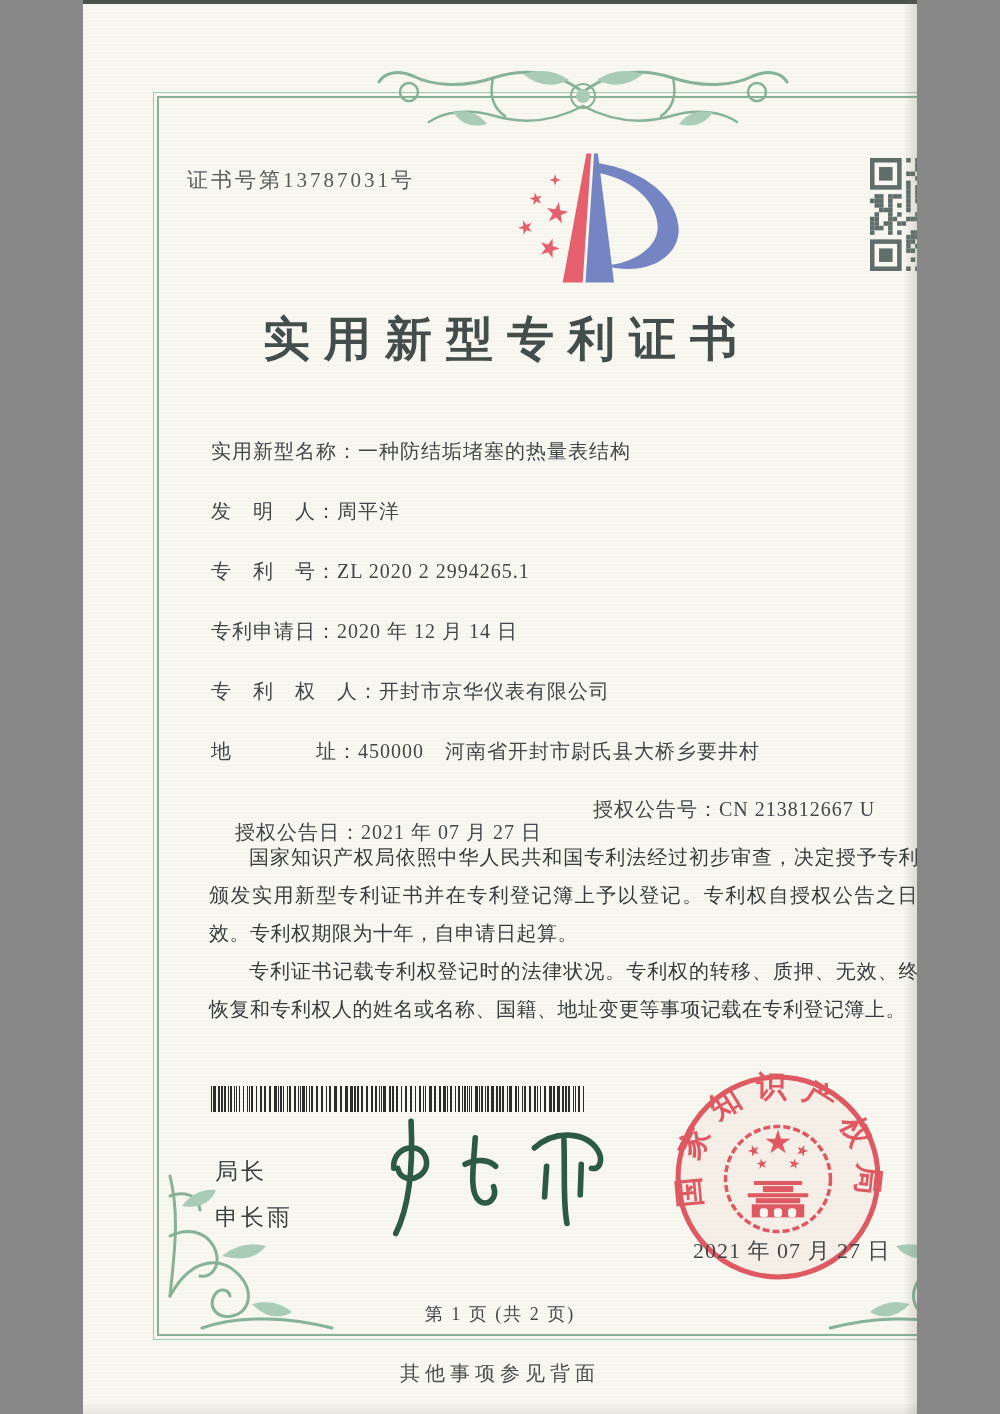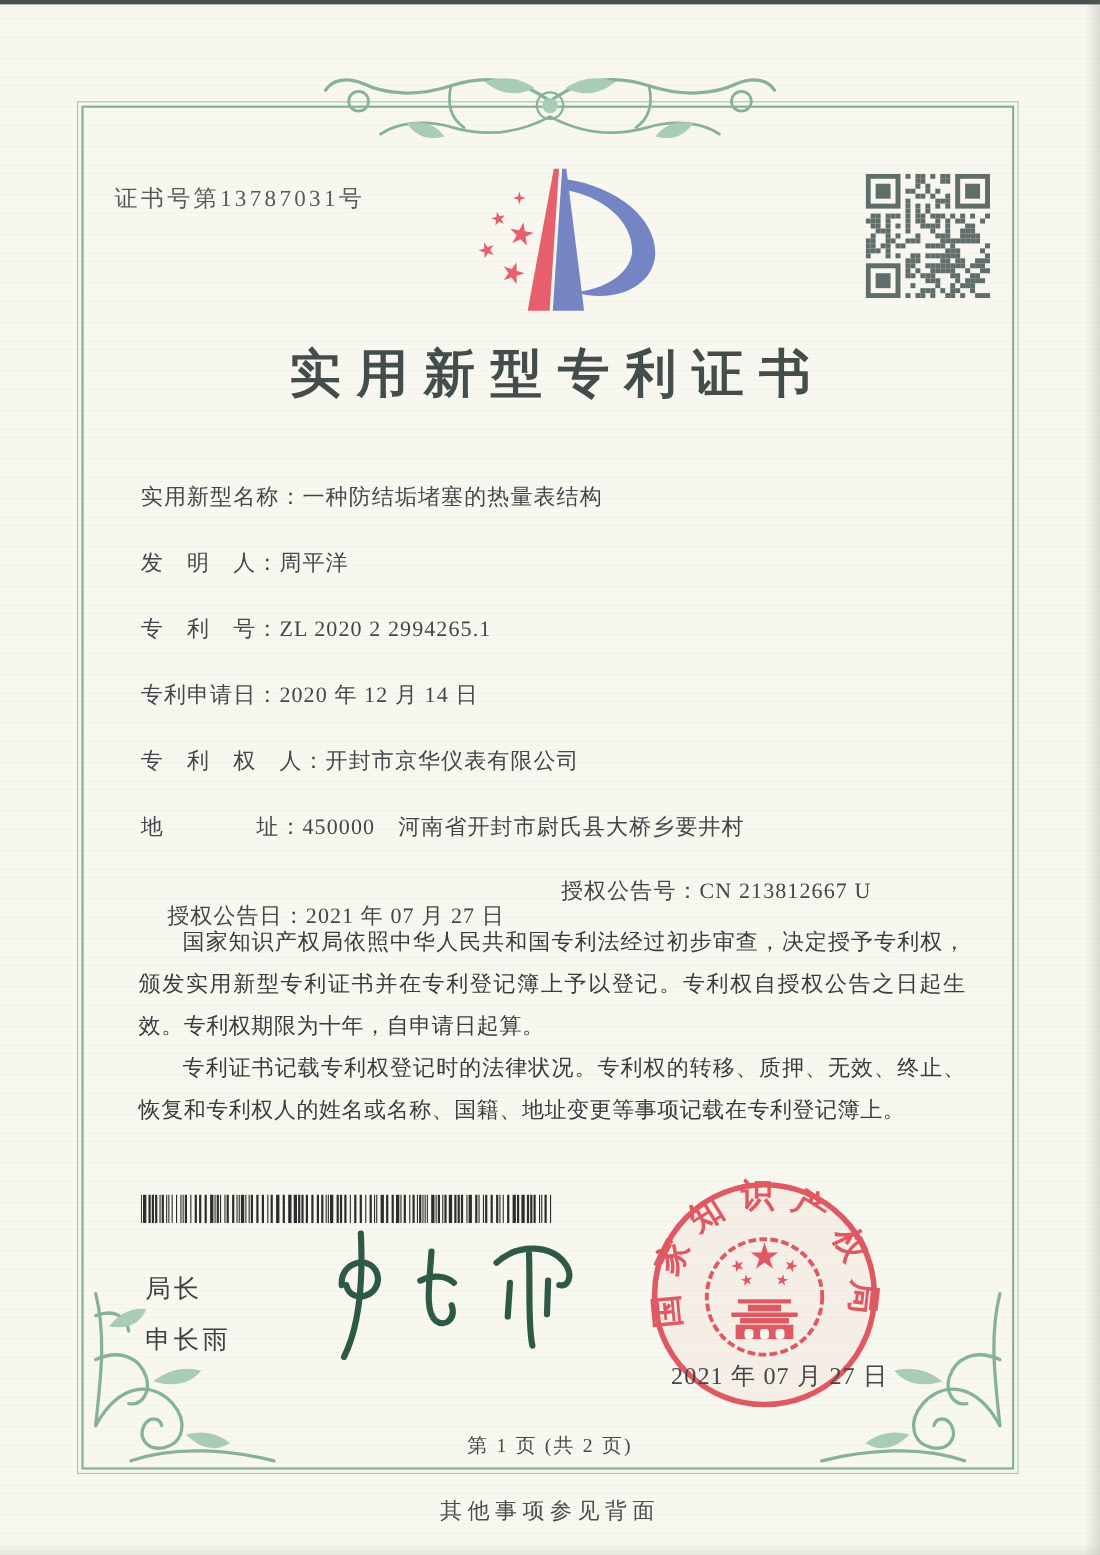--- a/index.html
+++ b/index.html
@@ -2,21 +2,21 @@
 <html style="--frame: #86b296; --accent_light: #a9ccb6; --seal_red: #dd4e57; --logo_red: #e5606c; --logo_blue: #7585c3; --signature: #2c5a45; --text: #3c4344;"><head>
 <meta charset="utf-8">
 <style>
   :root{
     --frame:#86b296; --accent_light:#a9ccb6; --seal_red:#dd4e57;
     --logo_red:#e5606c; --logo_blue:#7585c3; --signature:#2c5a45; --text:#3c4344;
   }
   *{margin:0;padding:0;box-sizing:border-box;}
   body{background:#888;display:flex;justify-content:center;font-family:"Liberation Serif","DejaVu Serif",serif;}
   .page{
-    position:relative;width:1000px;height:1414px;overflow:hidden;
+    position:relative;width:834px;height:1414px;overflow:hidden;
     background:#f8f7f0;
     background-image:repeating-linear-gradient(0deg, rgba(150,175,155,0.05) 0 1px, transparent 1px 4px);
   }
   .page::after{
     content:"";position:absolute;inset:0;pointer-events:none;
     background:linear-gradient(to left, rgba(110,112,104,.20), transparent 14px),
                linear-gradient(to top, rgba(110,112,104,.12), transparent 12px);
   }
   .scan-top{position:absolute;top:0;left:0;right:0;height:4px;background:#4a504d;}
   .frame{position:absolute;left:70px;top:92px;width:856px;height:1248px;border:1px solid #a6c6b1;}

